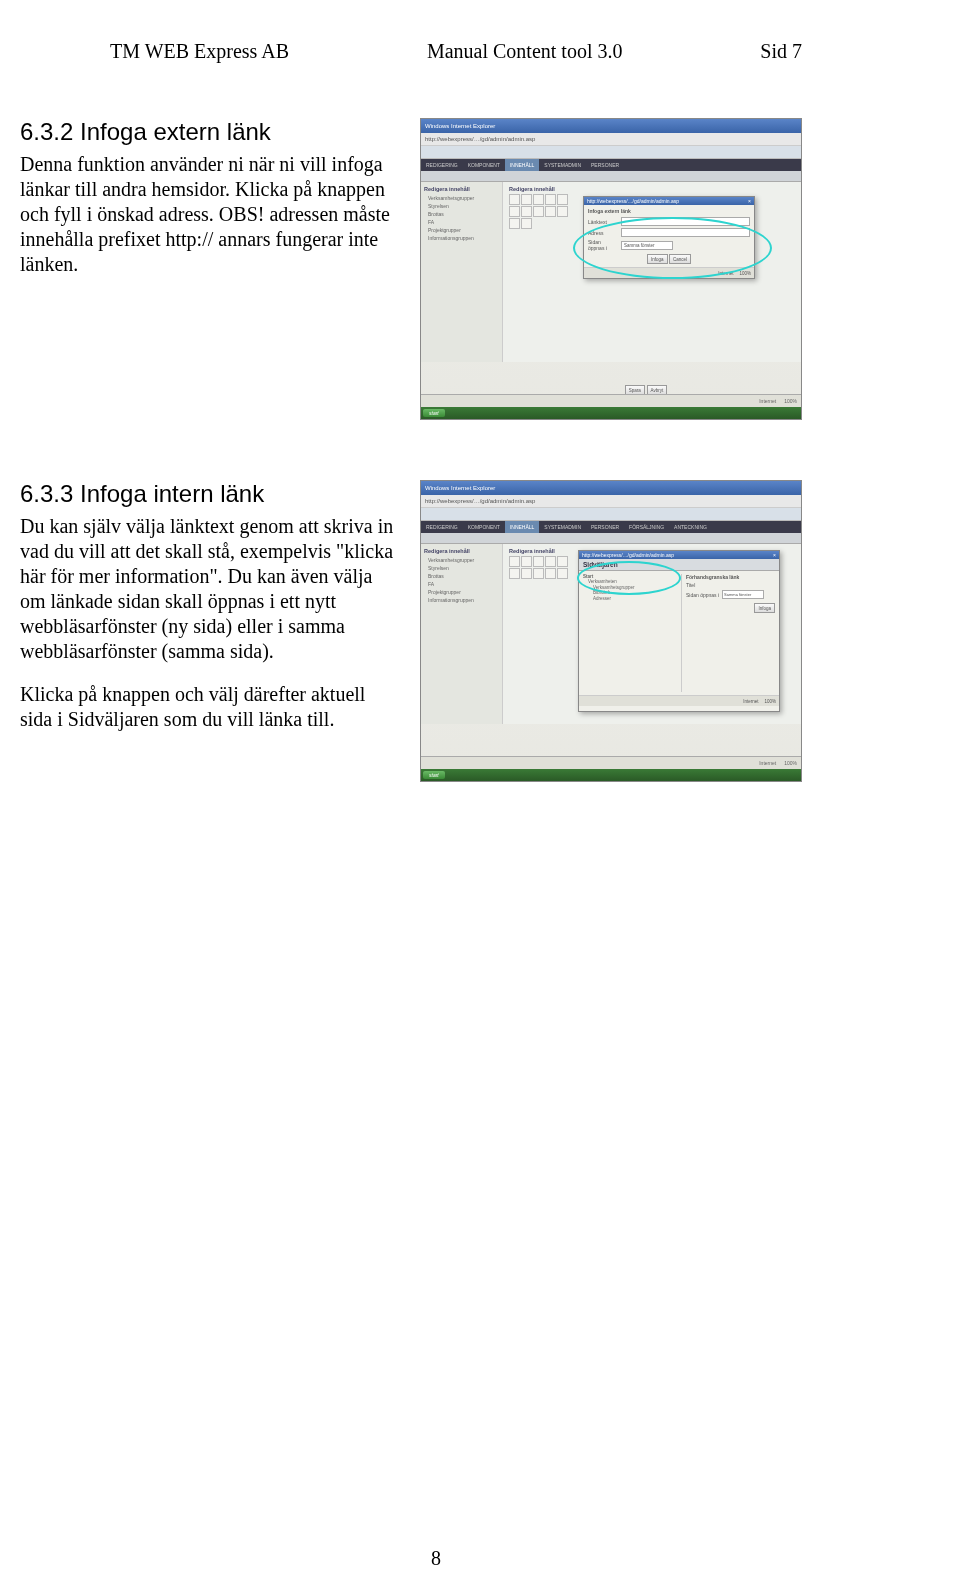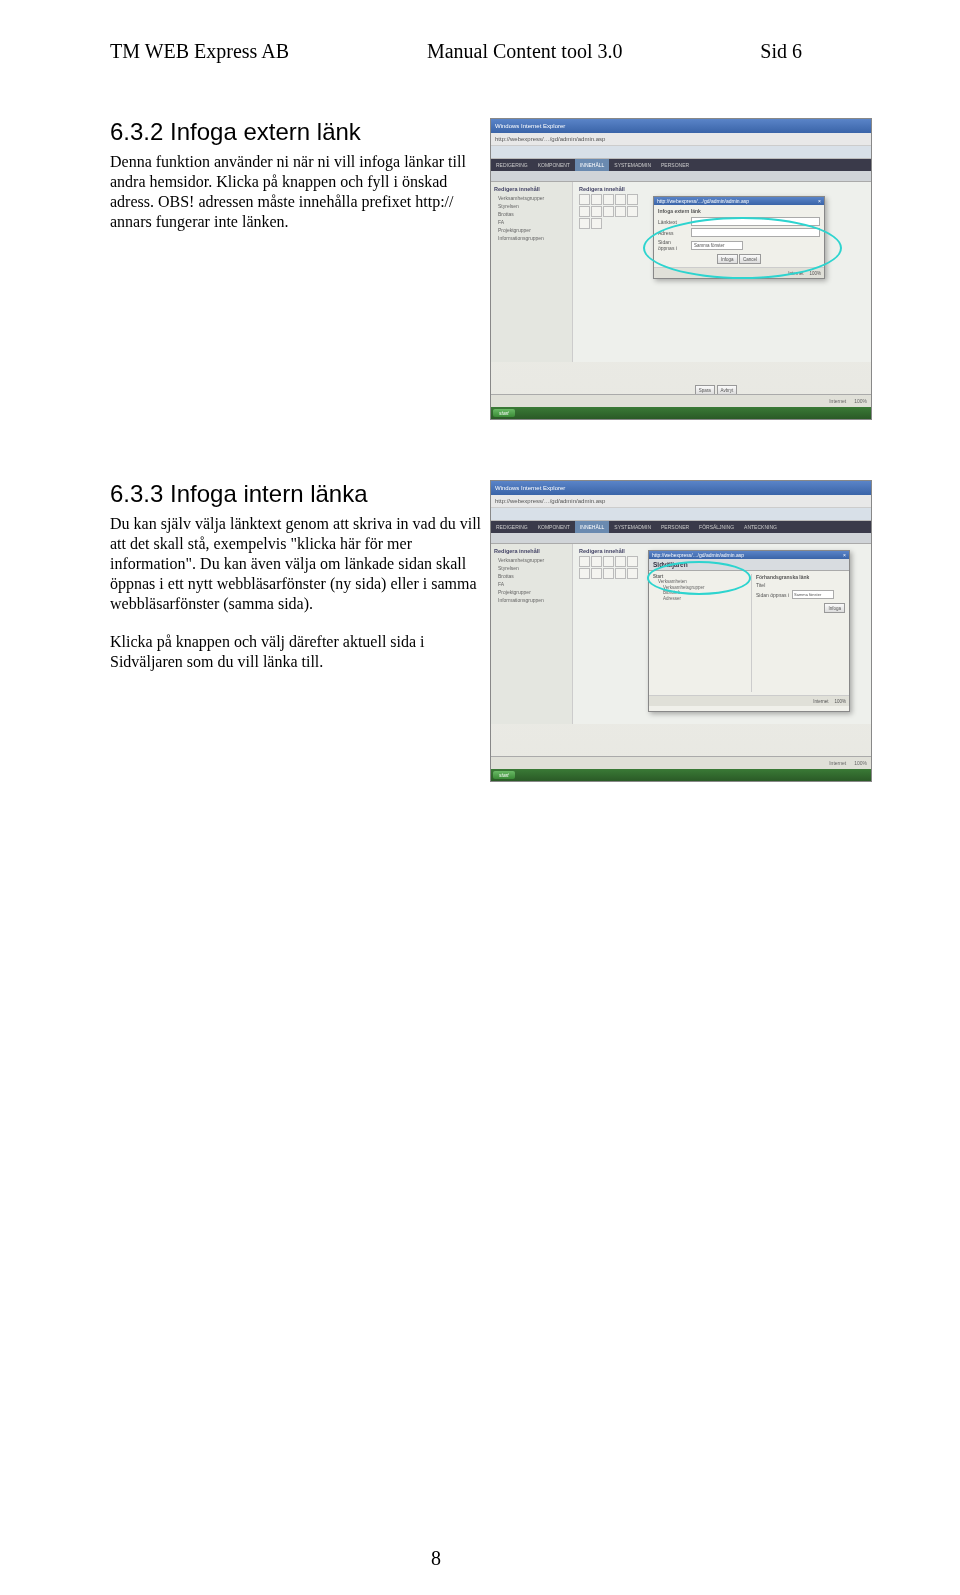--- a/index.html
+++ b/index.html
@@ -18,36 +18,38 @@
     position: relative;
   }
   .header-row {
     display: flex;
     justify-content: space-between;
     font-size: 20px;
     margin-bottom: 55px;
   }
   .content-row {
     display: flex;
+    gap: 20px;
     margin-bottom: 60px;
+    justify-content: flex-end;
   }
   .text-col {
     flex: 0 0 380px;
   }
   .img-col {
     flex: 1;
   }
   h2.section {
     font-size: 24px;
     font-weight: normal;
     font-family: Arial, Helvetica, sans-serif;
     margin: 0 0 6px 0;
   }
   .body-text {
-    font-size: 16px;
+    font-size: 20px;
     line-height: 1.25;
     margin: 0 0 18px 0;
   }
   .screenshot {
     width: 380px;
     height: 300px;
     border: 1px solid #888;
     background: linear-gradient(#f0f0ec, #e8e8e2);
     position: relative;
     overflow: hidden;
@@ -231,21 +233,21 @@
     line-height: 1.2;
   }
 </style>
 </head>
 <body>
 
 <div class="page">
   <div class="header-row">
     <span>TM WEB Express AB</span>
     <span>Manual Content tool 3.0</span>
-    <span>Sid 6</span>
+    <span>Sid 7</span>
   </div>
 
   <div class="content-row">
     <div class="text-col">
       <h2 class="section">6.3.2 Infoga extern länk</h2>
       <p class="body-text">Denna funktion använder ni när ni vill infoga länkar till andra hemsidor. Klicka på knappen och fyll i önskad adress. OBS! adressen måste innehålla prefixet http:// annars fungerar inte länken.</p>
     </div>
     <div class="img-col">
 
       <div class="screenshot">
@@ -345,21 +347,21 @@
         </div>
         <div class="ss-taskbar">
           <span class="ss-start">start</span>
         </div>
       </div>
     </div>
   </div>
 
   <div class="content-row">
     <div class="text-col">
-      <h2 class="section">6.3.3 Infoga intern länka</h2>
+      <h2 class="section">6.3.3 Infoga intern länk</h2>
       <p class="body-text">Du kan själv välja länktext genom att skriva in vad du vill att det skall stå, exempelvis "klicka här för mer information". Du kan även välja om länkade sidan skall öppnas i ett nytt webbläsarfönster (ny sida) eller i samma webbläsarfönster (samma sida).</p>
       <p class="body-text">Klicka på knappen och välj därefter aktuell sida i Sidväljaren som du vill länka till.</p>
     </div>
     <div class="img-col">
 
       <div class="screenshot">
         <div class="ss-title">
           <span>Windows Internet Explorer</span>
         </div>
         <div class="ss-addr">

